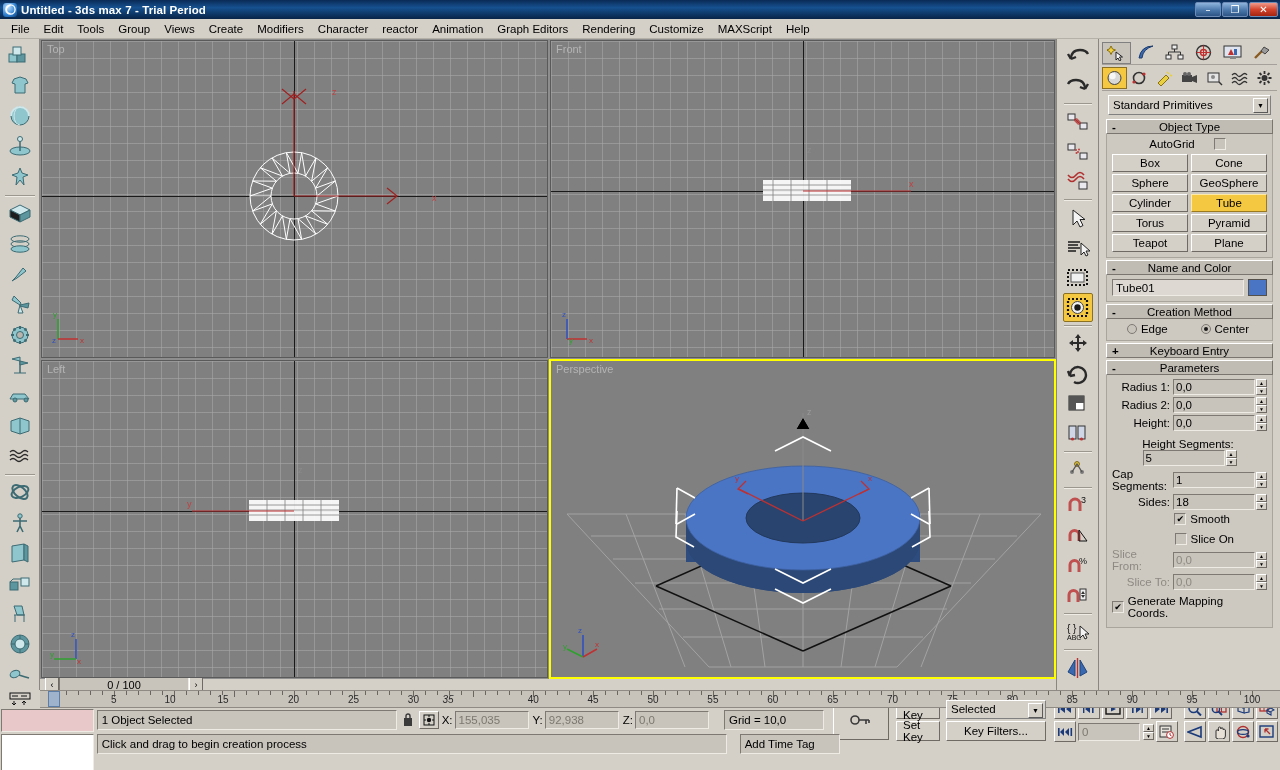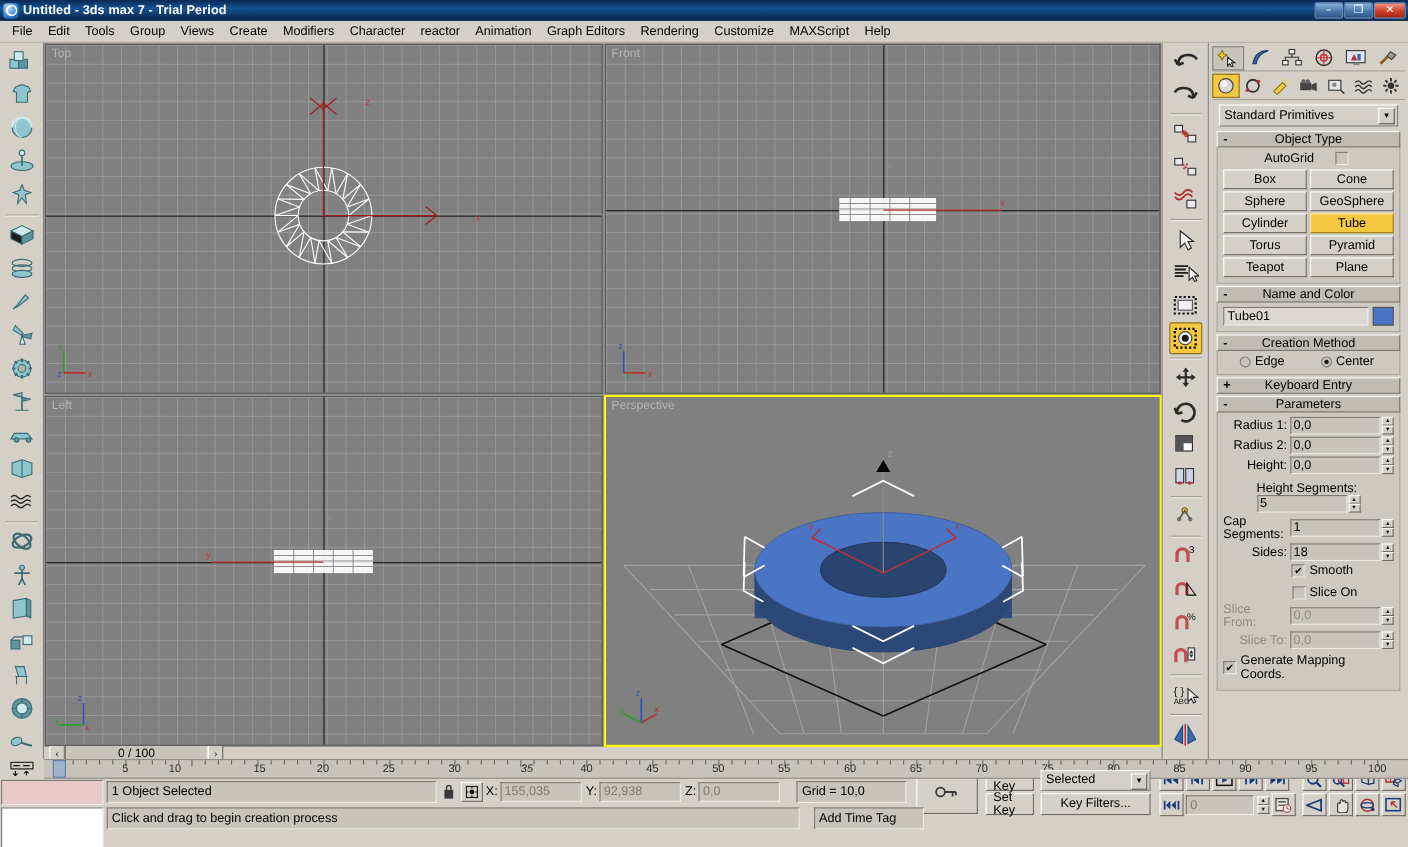--- a/index.html
+++ b/index.html
@@ -1114,26 +1114,26 @@
         <div class="tick" style="left: 1128.14px; height: 4px;"></div>
         <div class="tick" style="left: 1140.12px; height: 4px;"></div>
         <div class="tick" style="left: 1152.1px; height: 6px;"></div>
         <div class="tick" style="left: 1164.08px; height: 4px;"></div>
         <div class="tick" style="left: 1176.06px; height: 4px;"></div>
         <div class="tick" style="left: 1188.04px; height: 4px;"></div>
         <div class="tick" style="left: 1200.02px; height: 4px;"></div>
         <div class="tick" style="left: 1212px; height: 6px;"></div>
         <div class="tlab" style="left: 14px;">0</div>
         <div class="tlab" style="left: 73.9px;">5</div>
-        <div class="tlab" style="left: 119px;">10</div>
-        <div class="tlab" style="left: 196px;">15</div>
+        <div class="tlab" style="left: 130px;">10</div>
+        <div class="tlab" style="left: 183px;">15</div>
         <div class="tlab" style="left: 253.6px;">20</div>
         <div class="tlab" style="left: 313.5px;">25</div>
         <div class="tlab" style="left: 373.4px;">30</div>
-        <div class="tlab" style="left: 439px; font-style: italic;">35</div>
+        <div class="tlab" style="left: 408px; font-style: italic;">35</div>
         <div class="tlab" style="left: 493.2px;">40</div>
         <div class="tlab" style="left: 553.1px;">45</div>
         <div class="tlab" style="left: 613px;">50</div>
         <div class="tlab" style="left: 672.9px;">55</div>
         <div class="tlab" style="left: 732.8px;">60</div>
         <div class="tlab" style="left: 792.7px;">65</div>
         <div class="tlab" style="left: 852.6px;">70</div>
         <div class="tlab" style="left: 912.5px;">75</div>
         <div class="tlab" style="left: 972.4px;">80</div>
         <div class="tlab" style="left: 1032.3px;">85</div>

